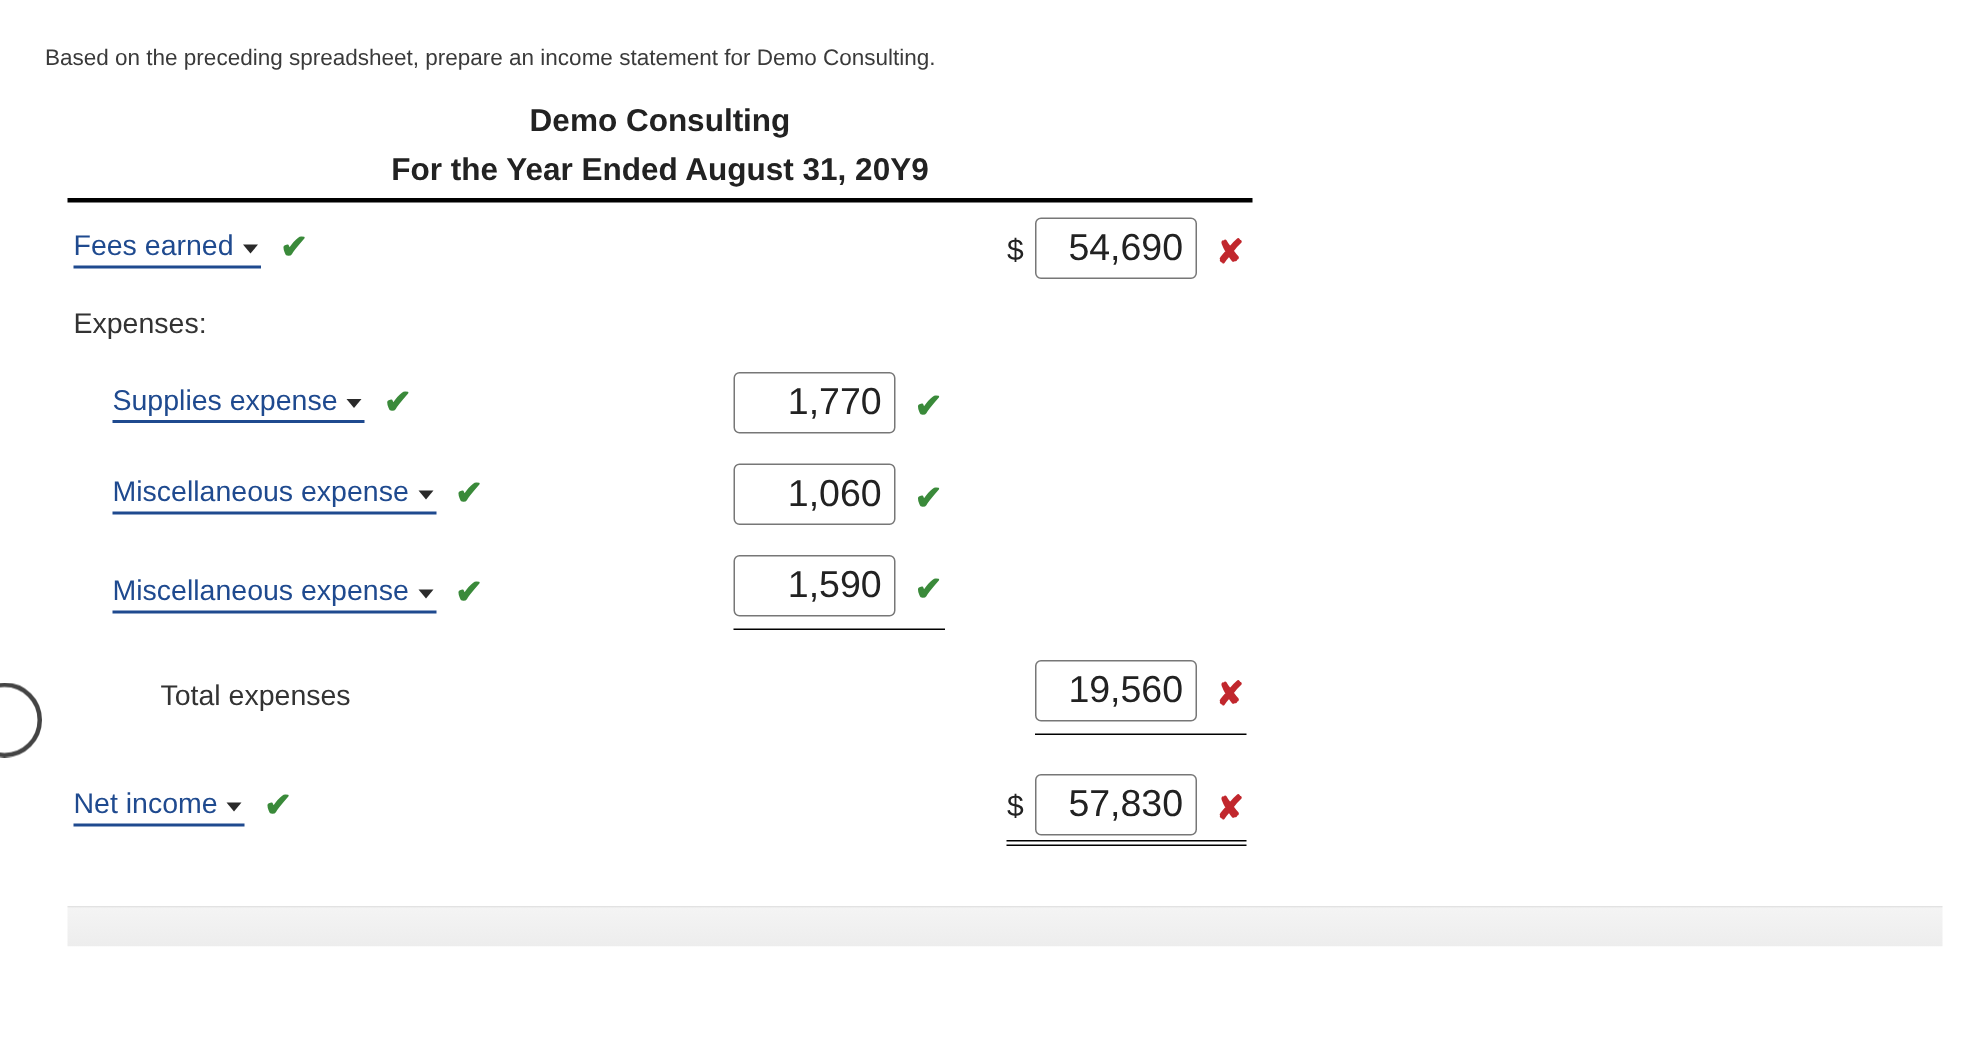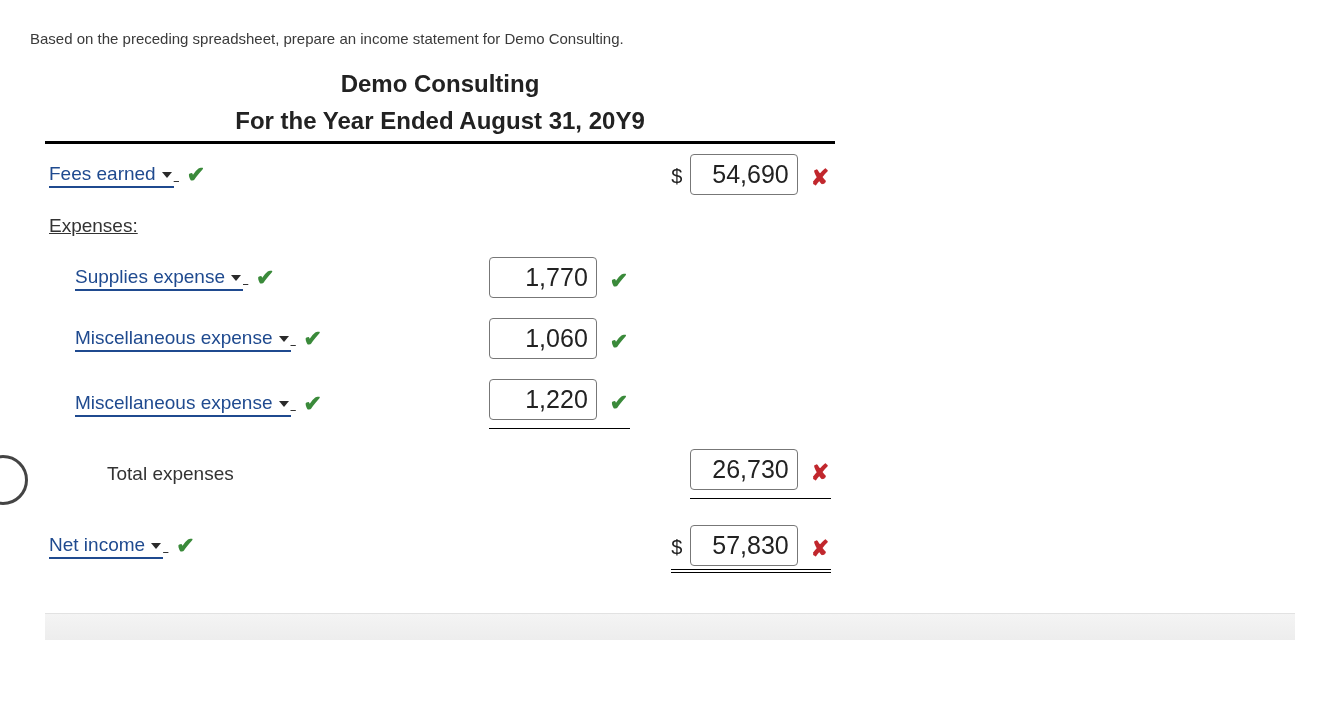--- a/index.html
+++ b/index.html
@@ -15,32 +15,31 @@
     color: #3a3a3a;
     margin-bottom: 18px;
   }
   .statement {
     width: 790px;
     margin-left: 15px;
   }
   .heading {
     text-align: center;
     font-weight: bold;
-    font-size: 24px;
+    font-size: 21px;
     line-height: 1.55;
     color: #222;
   }
   .heading .thick-rule {
     border-bottom: 3px solid #000;
     margin-top: 2px;
   }
   table.body {
     border-collapse: collapse;
     width: 100%;
-    text-decoration: underline;
   }
   table.body td {
     padding: 10px 4px;
     vertical-align: middle;
   }
   .col-label { width: 430px; }
   .col-sub   { width: 200px; text-align: right; white-space: nowrap; }
   .col-tot   { width: 200px; text-align: right; white-space: nowrap; }
 
   .dd {
@@ -202,35 +201,35 @@
 
     <tr>
       <td class="col-label">
         <span class="indent1">
           <span class="dd">Miscellaneous expense</span>
           <span class="mark ok">✔</span>
         </span>
       </td>
       <td class="col-sub">
         <span class="cell-wrap rule-bottom" style="padding-bottom:8px">
-          <span class="ibox">1,220</span>
+          <span class="ibox">1,590</span>
           <span class="mark ok">✔</span>
         </span>
       </td>
       <td class="col-tot"></td>
     </tr>
 
     <tr>
       <td class="col-label">
         <span class="indent2">Total expenses</span>
       </td>
       <td class="col-sub"></td>
       <td class="col-tot">
         <span class="cell-wrap rule-bottom" style="padding-bottom:8px">
-          <span class="ibox">26,730</span>
+          <span class="ibox">19,560</span>
           <span class="mark bad">✘</span>
         </span>
       </td>
     </tr>
 
     <tr>
       <td class="col-label">
         <span class="dd">Net income</span>
         <span class="mark ok">✔</span>
       </td>

